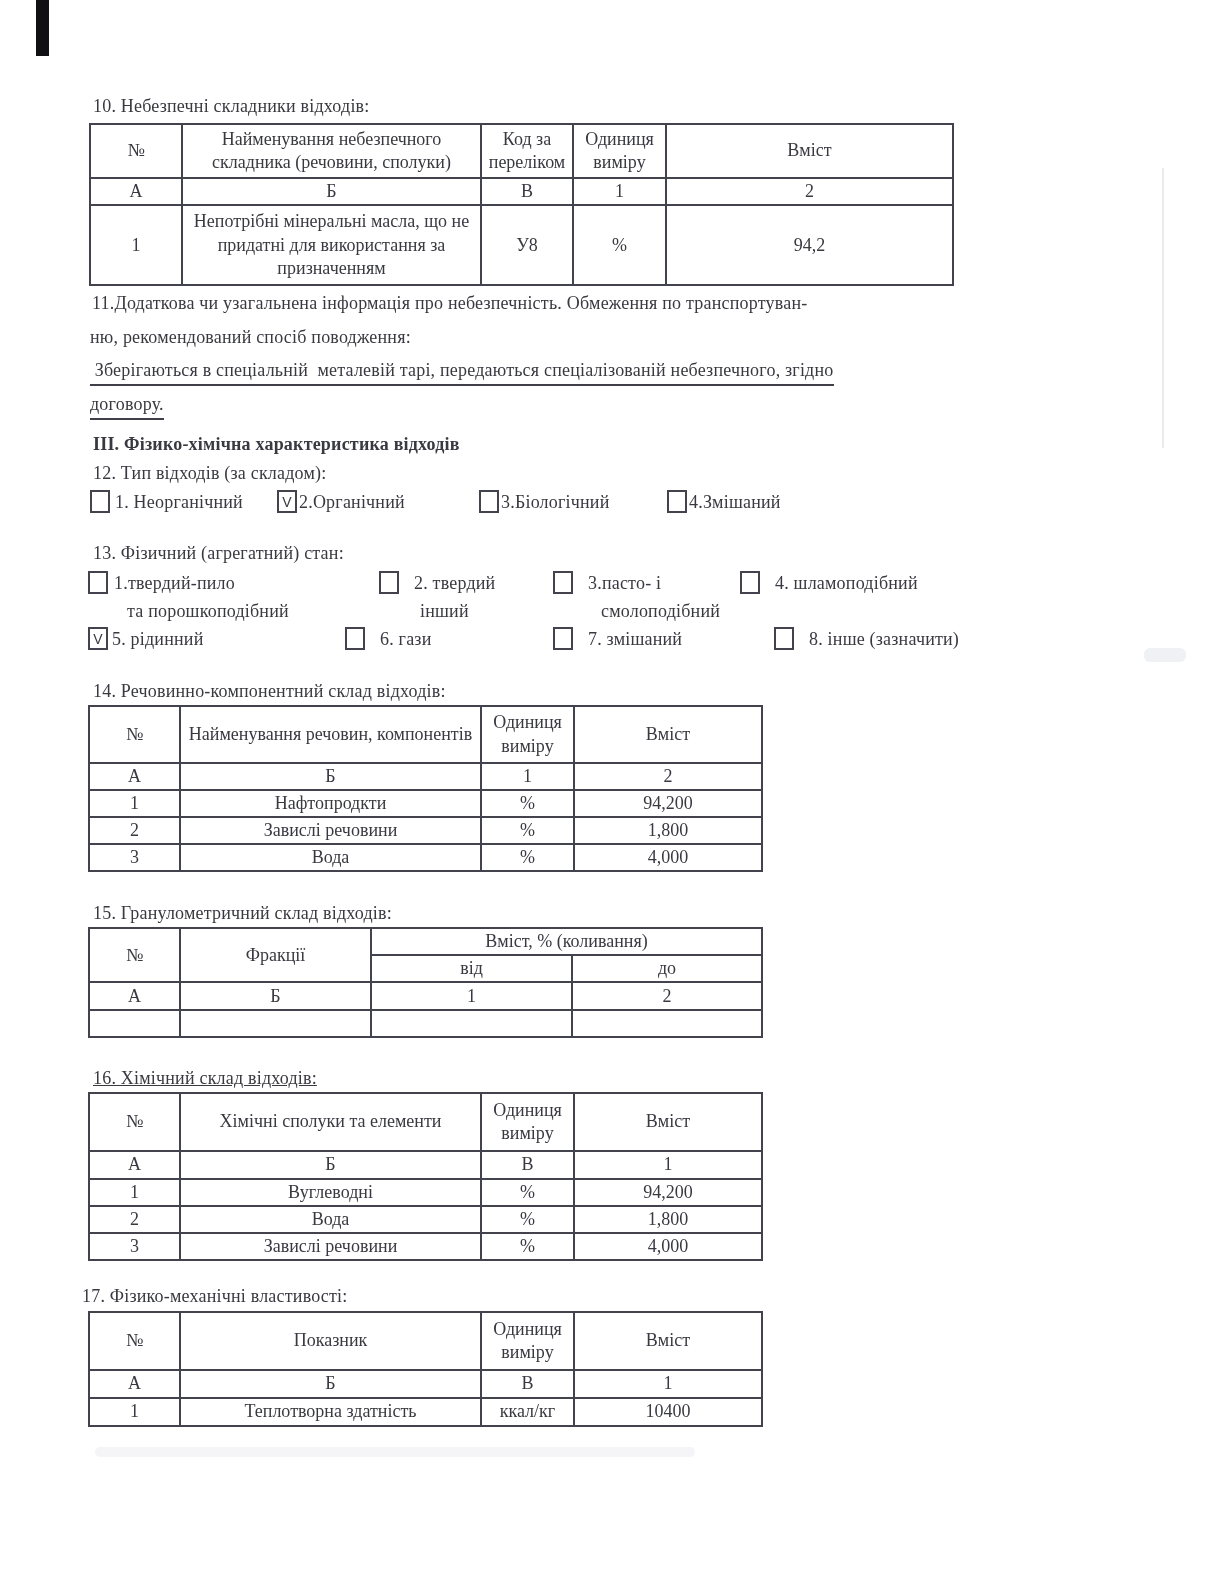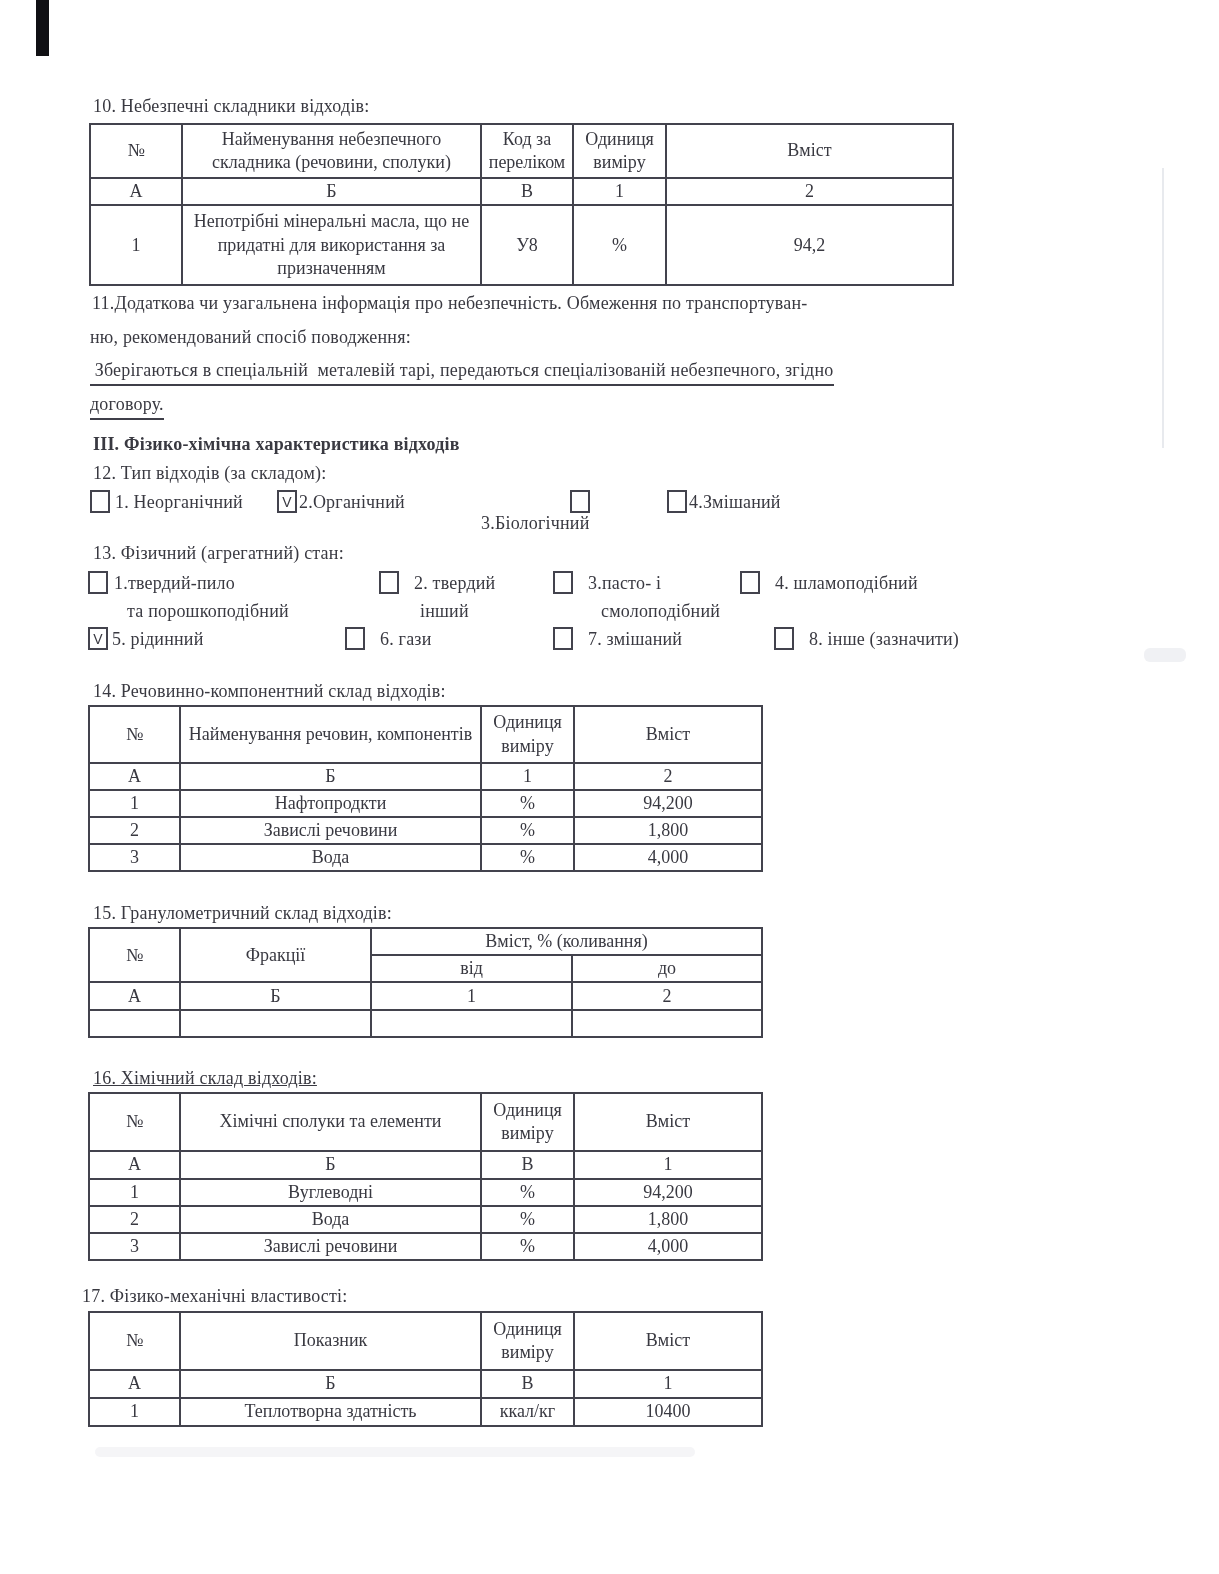--- a/index.html
+++ b/index.html
@@ -145,21 +145,21 @@
   <div class="cb-item" style="left:90px; top:489px;">
     <span class="cb"></span>
     <span class="cb-label">1. Неорганічний</span>
   </div>
   <div class="cb-item" style="left:277px; top:489px;">
     <span class="cb">
         <span class="vmark">V</span>
       </span>
     <span class="cb-label" style="margin-left:2px;">2.Органічний</span>
   </div>
-  <div class="cb-item" style="left:479px; top:489px;flex-direction:column;">
+  <div class="cb-item" style="left:479px; top:489px;">
     <span class="cb"></span>
     <span class="cb-label" style="margin-left:2px;">3.Біологічний</span>
   </div>
   <div class="cb-item" style="left:667px; top:489px;">
     <span class="cb"></span>
     <span class="cb-label" style="margin-left:2px;">4.Змішаний</span>
   </div>
 
   <div class="h" style="left:93px; top:543px;">13. Фізичний (агрегатний) стан:</div>
 

